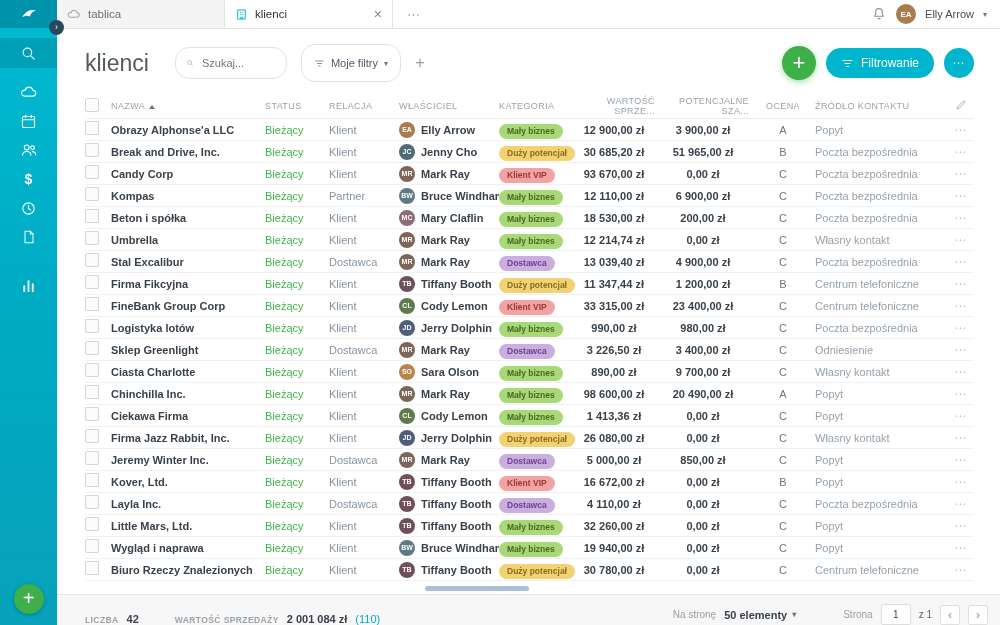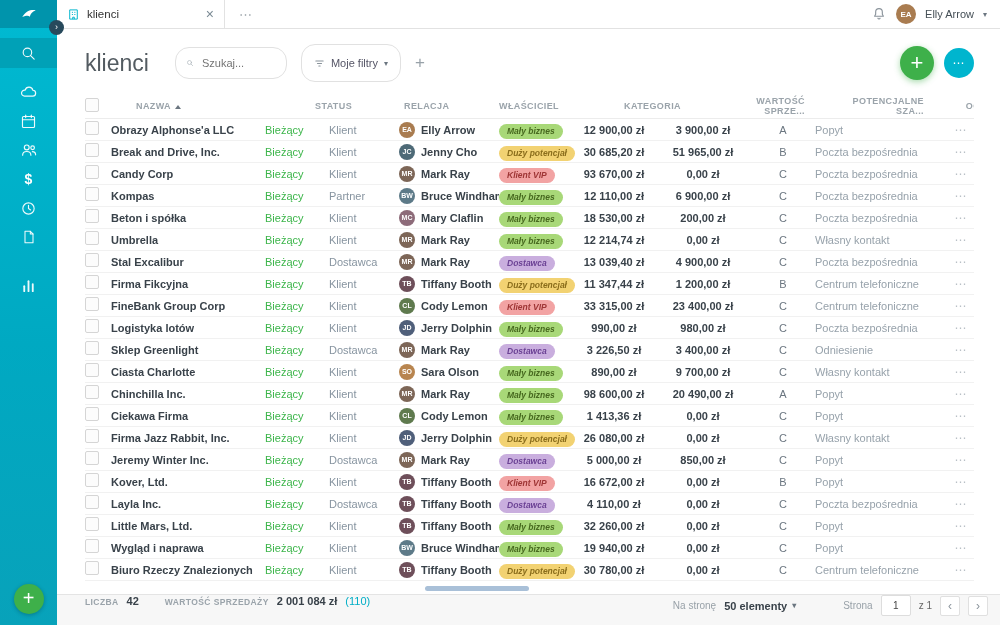--- a/index.html
+++ b/index.html
@@ -40,42 +40,42 @@
   .pill{display:flex;align-items:center;gap:6px;border:1px solid #e1e1e1;border-radius:14px;height:38px;padding:0 12px;margin-left:14px;font-size:11px;color:#556;cursor:pointer;background:#fff;box-sizing:border-box;}
   .add-view{margin-left:14px;color:#98a1a8;font-size:17px;cursor:pointer;}
   .toolbar-right{margin-left:auto;display:flex;align-items:center;gap:10px;}
   .fab-green{width:34px;height:34px;border-radius:50%;background:#3eb04a;color:#fff;font-size:22px;font-weight:300;display:grid;place-items:center;cursor:pointer;box-shadow:0 2px 6px rgba(62,176,74,.45);}
   .btn-filter{display:flex;align-items:center;gap:7px;height:30px;border-radius:15px;background:#00b5ce;color:#fff;font-size:12px;padding:0 15px;cursor:pointer;}
   .btn-dots{width:30px;height:30px;border-radius:50%;background:#00b5ce;color:#fff;display:grid;place-items:center;font-size:12px;letter-spacing:1px;cursor:pointer;}
 
   
   .table{flex:1;overflow:hidden;}
   .thead,.trow{display:grid;grid-template-columns:26px 154px 64px 70px 100px 74px 84px 94px 64px 1fr 26px;align-items:center;}
-  .thead{height:24px;border-bottom:1px solid #ececec;color:#9aa3aa;font-size:9px;font-weight:bold;letter-spacing:.4px;gap:25px;}
+  .thead{height:24px;border-bottom:1px solid #ececec;color:#9aa3aa;font-size:9px;font-weight:normal;letter-spacing:.4px;}
   .trow{height:22px;box-sizing:border-box;border-bottom:1px solid #f1f1f1;cursor:pointer;background:#fff;}
   .cbx{width:12px;height:12px;border:1px solid #d5d5d5;border-radius:2px;background:#fcfcfc;display:inline-block;cursor:pointer;}
   .sort-caret{display:inline-block;margin-left:4px;width:0;height:0;border-left:3.5px solid transparent;border-right:3.5px solid transparent;border-bottom:4px solid #6b7680;}
   .h-val,.h-pot{text-align:right;padding-right:2px;}
   .h-rate{text-align:center;}
   .h-menu{text-align:center;color:#9aa3aa;}
   .c-name{font-size:11px;font-weight:bold;color:#39424a;white-space:nowrap;overflow:hidden;text-overflow:ellipsis;padding-right:8px;}
   .c-status{font-size:11px;color:#3cb54a;}
   .c-rel{font-size:11px;color:#8794a0;}
   .c-owner{display:flex;align-items:center;gap:6px;font-size:11px;font-weight:bold;color:#39424a;white-space:nowrap;overflow:hidden;}
   .avatar{width:16px;height:16px;min-width:16px;border-radius:50%;color:#fff;font-size:7px;font-weight:bold;display:grid;place-items:center;}
-  .badge{font-size:8.5px;font-weight:bold;padding:2.5px 8px;border-radius:9px;white-space:nowrap;display:inline-block;font-style:italic;}
+  .badge{font-size:8.5px;font-weight:bold;padding:2.5px 8px;border-radius:9px;white-space:nowrap;display:inline-block;}
   .c-val,.c-pot{font-size:11px;font-weight:bold;color:#39424a;text-align:center;padding-right:2px;}
   .c-rate{font-size:11px;color:#6b7680;text-align:center;}
   .c-src{font-size:11px;color:#97a2ab;white-space:nowrap;overflow:hidden;}
   .c-menu{color:#b9c0c6;font-size:12px;text-align:center;letter-spacing:1px;}
 
   .hscroll{position:absolute;bottom:34px;left:368px;width:104px;height:5px;border-radius:3px;background:#a9c0d8;cursor:pointer;}
 
   
-  .statusbar{height:30px;min-height:30px;background:#f7f7f7;border-top:1px solid #e4e4e4;display:flex;align-items:flex-start;padding:0 12px 0 28px;gap:26px;}
+  .statusbar{height:30px;min-height:30px;background:#f7f7f7;border-top:1px solid #e4e4e4;display:flex;align-items:flex-end;padding:0 12px 0 28px;gap:36px;}
   .stat{display:flex;align-items:baseline;gap:8px;}
   .stat-label{font-size:8.5px;font-weight:bold;color:#9aa3aa;letter-spacing:.4px;}
   .stat-value{font-size:11px;font-weight:bold;color:#39424a;}
   .stat-count{font-size:11px;color:#00aec6;}
   .foot-right{margin-left:auto;display:flex;align-items:center;gap:8px;}
   .pg-label{font-size:10px;color:#98a1a8;margin-left:39px;}
   .pg-select{display:flex;align-items:center;gap:5px;font-size:11px;font-weight:bold;color:#39424a;cursor:pointer;}
   .pg-input{width:24px;height:17px;border:1px solid #ddd;border-radius:2px;text-align:center;font-size:10px;color:#444;font-family:"Liberation Sans",sans-serif;background:#fff;}
   .pg-of{font-size:10px;color:#666;}
   .pg-btn{width:20px;height:20px;border:1px solid #e0e0e0;background:#fff;border-radius:2px;color:#8a939b;font-size:12px;cursor:pointer;display:grid;place-items:center;padding:0;}
@@ -144,20 +144,26 @@
             </g>
           </svg>
       </div>
     </nav>
     <div class="side-fab"><span>+</span></div>
   </aside>
 
   <div class="main">
 
     <header class="topbar">
+      <div class="tab">
+        <svg width="14" height="14" viewBox="0 0 24 24" fill="none" stroke="#9aa6ad" stroke-width="1.8" stroke-linejoin="round">
+            <path d="M6.2 17.5 a4 4 0 1 1 .7-7.9 A5.3 5.3 0 0 1 17.2 9.7 a3.6 3.6 0 0 1-.5 7.8 z"></path>
+          </svg>
+        <span class="tab-label">tablica</span>
+      </div>
       <div class="tab active">
         <svg width="13" height="13" viewBox="0 0 24 24" fill="none" stroke="#00b5ce" stroke-width="1.8" stroke-linejoin="round">
             <rect x="5" y="3.5" width="14" height="17"></rect>
             <line x1="9" y1="8" x2="11" y2="8"></line>
             <line x1="13.5" y1="8" x2="15.5" y2="8"></line>
             <line x1="9" y1="12" x2="11" y2="12"></line>
             <line x1="13.5" y1="12" x2="15.5" y2="12"></line>
             <path d="M10.5 20.5 v-3.5 h3 v3.5"></path>
           </svg>
         <span class="tab-label">klienci</span>
@@ -193,20 +199,28 @@
               <line x1="10.5" y1="17.5" x2="13.5" y2="17.5"></line>
             </svg>
           <span>Moje filtry</span>
           <span class="chev">▾</span>
         </div>
         <span class="add-view">+</span>
         <div class="toolbar-right">
           <div class="fab-green">
               <span>+</span>
             </div>
+          <div class="btn-filter">
+            <svg width="13" height="13" viewBox="0 0 24 24" fill="none" stroke="#fff" stroke-width="2.2" stroke-linecap="round">
+                <line x1="4" y1="6.5" x2="20" y2="6.5"></line>
+                <line x1="7.5" y1="12" x2="16.5" y2="12"></line>
+                <line x1="10.5" y1="17.5" x2="13.5" y2="17.5"></line>
+              </svg>
+            <span>Filtrowanie</span>
+          </div>
           <div class="btn-dots">⋯</div>
         </div>
       </div>
 
       <div class="table">
         <div class="thead">
           <div><span class="cbx"></span></div>
           <div><span>NAZWA</span><span class="sort-caret"></span></div>
           <div>STATUS</div>
           <div>RELACJA</div>

